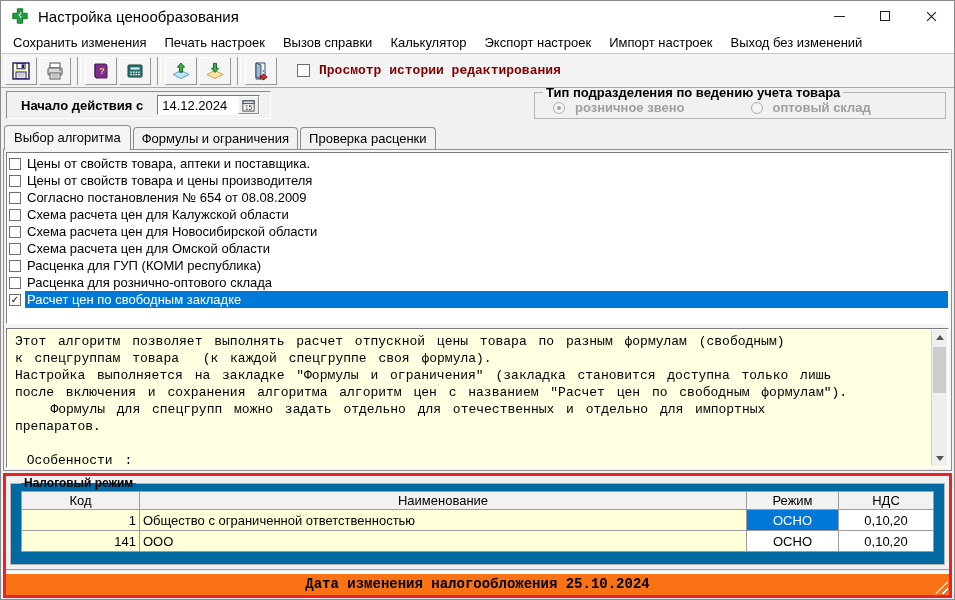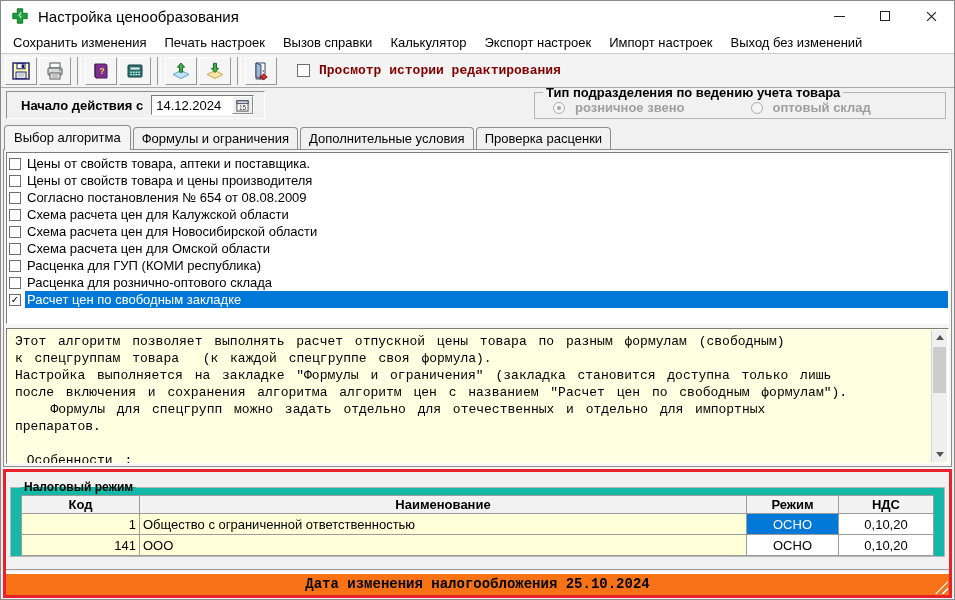--- a/index.html
+++ b/index.html
@@ -25,21 +25,21 @@
   .tbtn { width:32px; height:28px; background:#f5f5f5; border:1px solid; border-color:#ffffff #979797 #979797 #ffffff;
           display:flex; align-items:center; justify-content:center; padding:0; margin-right:2px; }
   .ticon { display:flex; }
   .tsep { width:4px; height:28px; border-left:1px solid #9a9a9a; border-right:1px solid #ffffff; margin:0 4px; }
   .history-check { display:flex; align-items:center; gap:9px; margin-left:18px;
                    font-family:"Liberation Mono","DejaVu Sans Mono",monospace; font-weight:bold; font-size:13px; color:#800000; }
   .checkbox { width:13px; height:13px; background:#fff; border:1px solid #6e6e6e; flex-shrink:0;
               display:flex; align-items:center; justify-content:center; }
   
   .paramstrip { height:34px; background:#f1f1f1; display:flex; align-items:center; padding:2px 8px 2px 5px; flex-shrink:0; }
-  .date-group { display:flex; align-items:center; gap:8px; padding:3px 10px 3px 14px; height:28px;
+  .date-group { display:flex; align-items:center; gap:14px; padding:3px 10px 3px 14px; height:28px;
                 border:1px solid; border-color:#8e8e8e #fdfdfd #fdfdfd #8e8e8e; }
   .date-label { font-weight:bold; }
   .date-input { display:flex; align-items:center; background:#fff; height:20px;
                 border:1px solid; border-color:#777 #fff #fff #777; }
   .date-value { width:80px; padding:0 4px; }
   .cal-btn { width:21px; height:18px; background:#f0f0f0; border:1px solid; border-color:#fff #8b8b8b #8b8b8b #fff;
              display:flex; align-items:center; justify-content:center; padding:0; }
   fieldset { border:1px solid #b5b5b5; padding:0 8px 3px; margin:0; }
   legend { font-weight:bold; padding:0 3px; font-size:13px; }
   .division-box { margin-left:auto; width:412px; margin-top:-6px; background:#f1f1f1; }
@@ -69,24 +69,24 @@
   .memo-line { white-space:pre; min-height:17px; }
   .vscroll { position:absolute; top:1px; right:1px; bottom:1px; width:16px; background:#efefef; border-left:1px solid #d5d5d5; }
   .varrow { position:absolute; left:0; width:15px; height:15px; display:flex; align-items:center; justify-content:center; }
   .varrow.up { top:0; } .varrow.down { bottom:0; }
   .tri-up { width:0; height:0; border:4px solid transparent; border-bottom:5px solid #555; margin-top:-4px; }
   .tri-down { width:0; height:0; border:4px solid transparent; border-top:5px solid #555; margin-bottom:-4px; }
   .vthumb { position:absolute; top:17px; left:1px; width:13px; height:46px; background:#cccccc; }
   
   .red-section { flex-shrink:0; border:3px solid #E8212B; margin:2px 2px 1px; background:#f1f1f1;
                  display:flex; flex-direction:column; }
-  .tax-box { margin:8px 4px; background:#14b8a6; padding:1px 10px 0; }
+  .tax-box { margin:0 4px; background:#0369a1; padding:1px 10px 12px; }
   .tax-box legend { font-size:12px; }
   table { border-collapse:collapse; width:100%; table-layout:fixed; font-size:13px; }
-  th { background:#f2f2f2; border:1px solid #9c9c9c; height:14px; font-weight:bold; overflow:hidden; white-space:nowrap; }
+  th { background:#f2f2f2; border:1px solid #9c9c9c; height:14px; font-weight:normal; overflow:hidden; white-space:nowrap; }
   td { border:1px solid #9c9c9c; height:21px; padding:0 3px; overflow:hidden; white-space:nowrap; }
   td.code { background:#FFFFD8; text-align:right; }
   td.name { background:#FFFFD8; }
   td.regime { text-align:center; background:#fff; }
   td.regime.sel { background:#0078D7; color:#fff; }
   td.vat { text-align:center; background:#fff; }
   .status-sep { height:4px; border-top:1px solid #9c9c9c; border-bottom:1px solid #fff; margin-top:4px; }
   .statusbar { background:#f97316; border-top:1px solid #fff; text-align:center; position:relative;
                font-family:"Liberation Mono","DejaVu Sans Mono",monospace; font-weight:bold; font-size:14px;
                padding:2px 0 3px; }
@@ -248,21 +248,20 @@
           <span class="radio"></span>
           <span>оптовый склад</span>
         </span>
       </div>
     </fieldset>
   </div>
 
   <div class="tabbar" id="tabbar">
       <div class="tab active">Выбор алгоритма</div>
       <div class="tab">Формулы и ограничения</div>
-      <div class="tab">Дополнительные условия</div>
       <div class="tab">Проверка расценки</div>
     </div>
 
   <div class="tabpage">
     <div class="algo-list" id="algo-list">
         <div class="algo-row">
           <span class="checkbox"></span>
           <span class="algo-lbl">Цены от свойств товара, аптеки и поставщика.</span>
         </div>
         <div class="algo-row">

